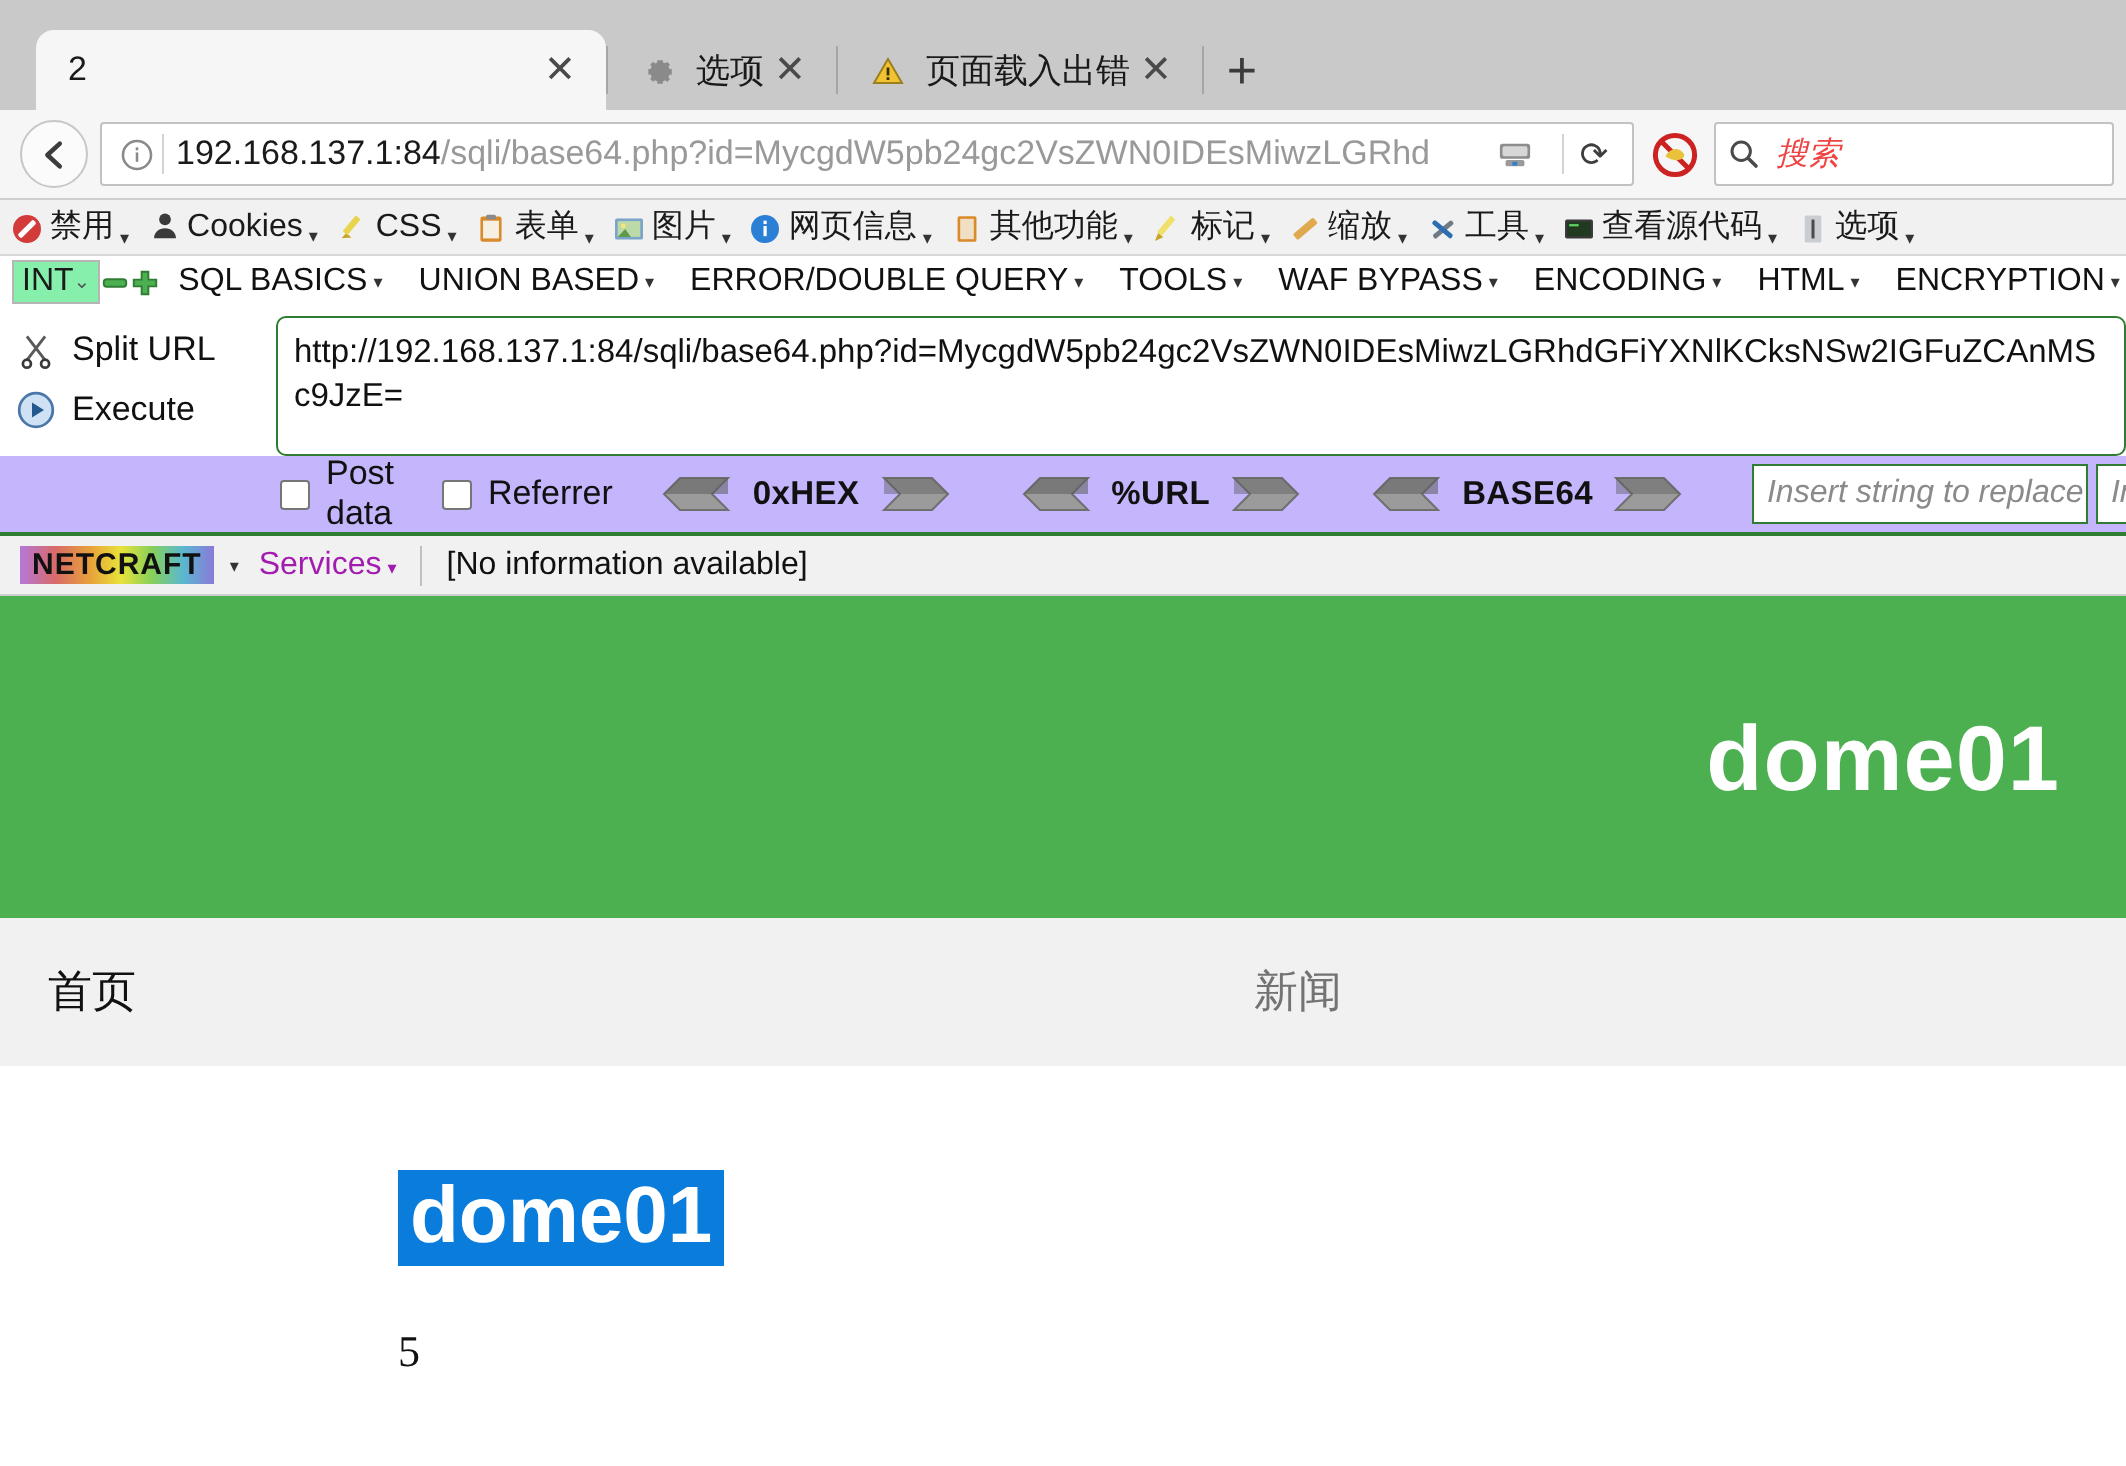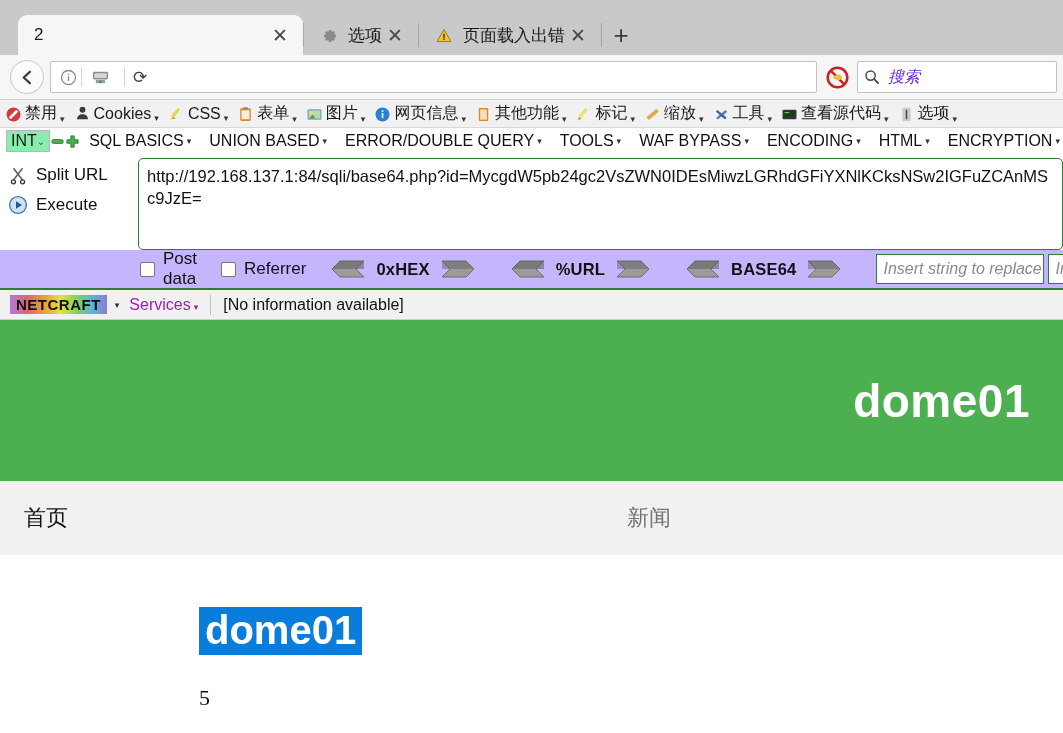--- a/index.html
+++ b/index.html
@@ -95,21 +95,21 @@
   .caret { color:#7b7b7b; font-size:10px; padding:0 6px; flex:0 0 auto; }
   .url-divider { width:1px; height:20px; background:#d3d3d3; flex:0 0 auto; }
   .reload { width:30px; flex:0 0 auto; display:flex; align-items:center; justify-content:center; color:#3d3d3d; font-size:17px; }
   .blockicon { width:40px; flex:0 0 auto; display:flex; align-items:center; justify-content:center; }
   .searchbox {
     width: 200px; height: 32px; display:flex; align-items:center;
     background:#ffffff; border:1px solid #c2c2c2; border-radius:2px;
     padding: 0 6px; flex: 0 0 auto;
   }
   .searchbox .sicon { margin-right:8px; color:#4a4a4a; display:flex; }
-  .searchbox .sph { font-size:16px; color:#6d28d9; font-style: italic; }
+  .searchbox .sph { font-size:16px; color:#ef4444; font-style: italic; }
 
   
   .devbar {
     height: 28px; background: #f1f1f1;
     display: flex; align-items: center;
     padding-left: 4px;
     border-bottom: 1px solid #d8d8d8;
     overflow: hidden;
   }
   .devitem { display:flex; align-items:flex-end; font-size:16px; color:#1a1a1a; margin-right:8px; white-space:nowrap; }
@@ -132,21 +132,21 @@
   .hb-minus, .hb-plus { width:22px; display:flex; align-items:center; justify-content:center; }
   .hb-menu { font-size:16px; color:#111; margin: 0 9px; white-space:nowrap; display:flex; align-items:center; }
   .hb-menu .mc { font-size:9px; margin-left:3px; color:#333; }
 
   .hb-body { display:flex; padding: 4px 0 0 0; }
   .hb-actions { width: 138px; flex:0 0 auto; padding-top: 2px; }
   .hb-action { display:flex; align-items:center; height: 30px; font-size:17px; color:#111; }
   .hb-action .ai { width:36px; display:flex; align-items:center; justify-content:center; flex:0 0 auto;}
   .hb-action .al { }
   .hb-textarea {
-    flex:1; height: 92px; margin-right: 0;
+    flex:1; height: 70px; margin-right: 0;
     border: 1px solid #2e7d32; border-radius: 5px;
     background: #ffffff; color:#111; font-size: 16.5px;
     padding: 6px 8px; line-height: 1.35;
     overflow: hidden; word-break: break-all;
     font-family: "Liberation Sans", sans-serif;
   }
   .hb-opts {
     display:flex; align-items:center; height: 38px;
     padding-left: 140px; background:#c4b5fd;
   }
@@ -254,20 +254,21 @@
 
     <div class="urlbox">
       <span class="ident-icon">
         <svg width="17" height="17" viewBox="0 0 16 16">
             <circle cx="8" cy="8" r="6.6" fill="none" stroke="#8a8a8a" stroke-width="1.2"></circle>
             <rect x="7.4" y="6.8" width="1.2" height="4.4" fill="#8a8a8a"></rect>
             <rect x="7.4" y="4.4" width="1.2" height="1.4" fill="#8a8a8a"></rect>
           </svg>
       </span>
       <span class="url-sep"></span>
+      <span class="url-text"><span class="host">192.168.137.1:84</span><span>/sqli/base64.php?id=MycgdW5pb24gc2VsZWN0IDEsMiwzLGRhd</span></span>
       <span class="url-icon-server">
         <svg width="19" height="17" viewBox="0 0 20 18">
             <rect x="2" y="3" width="16" height="8" rx="1.4" fill="#8d8d8d"></rect>
             <rect x="3.4" y="4.4" width="13.2" height="5.2" rx="1" fill="#d7d7d7"></rect>
             <rect x="5" y="11.6" width="10" height="3.4" rx="1" fill="#9a9a9a"></rect>
             <rect x="8.6" y="12.6" width="2.6" height="2" fill="#2a7fd4"></rect>
           </svg>
       </span>
       <span class="caret" style="font-size:0;">chevron-down-icon</span>
       <span class="url-divider"></span>

